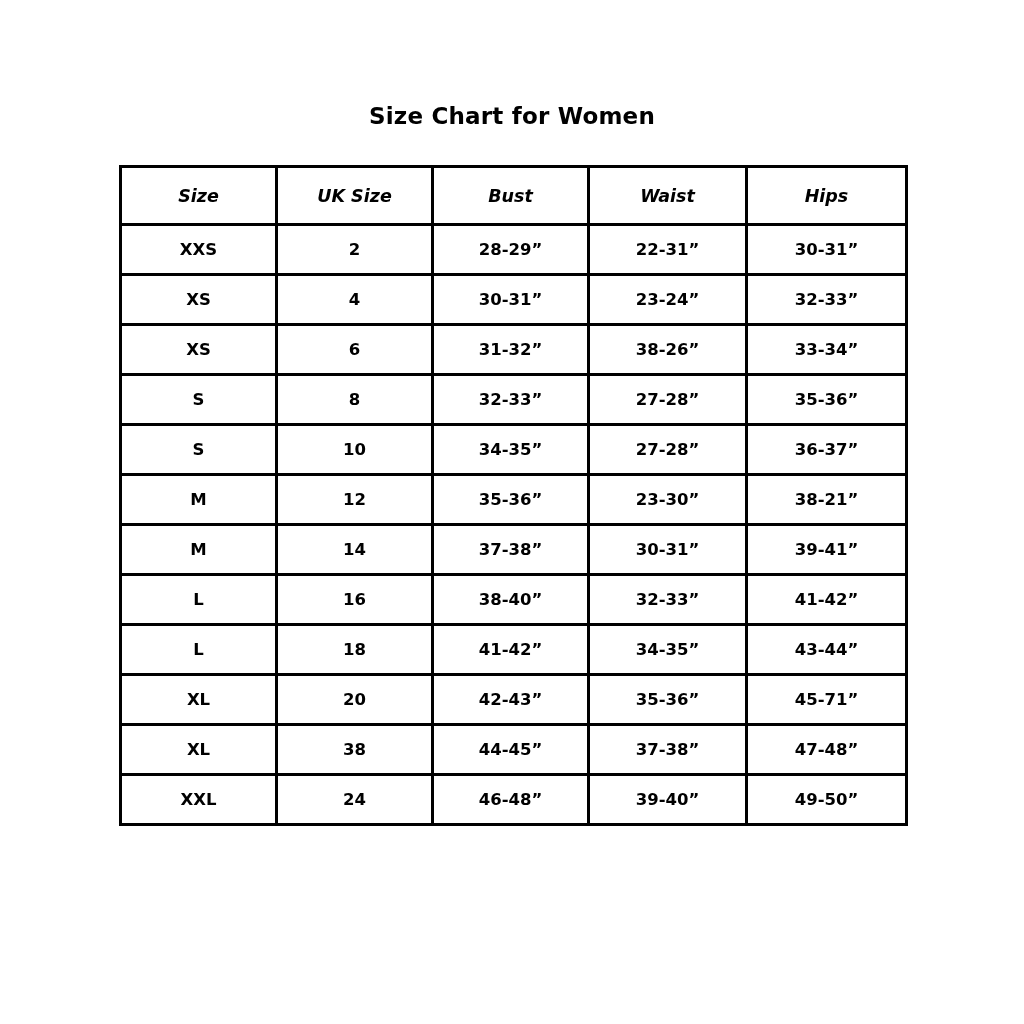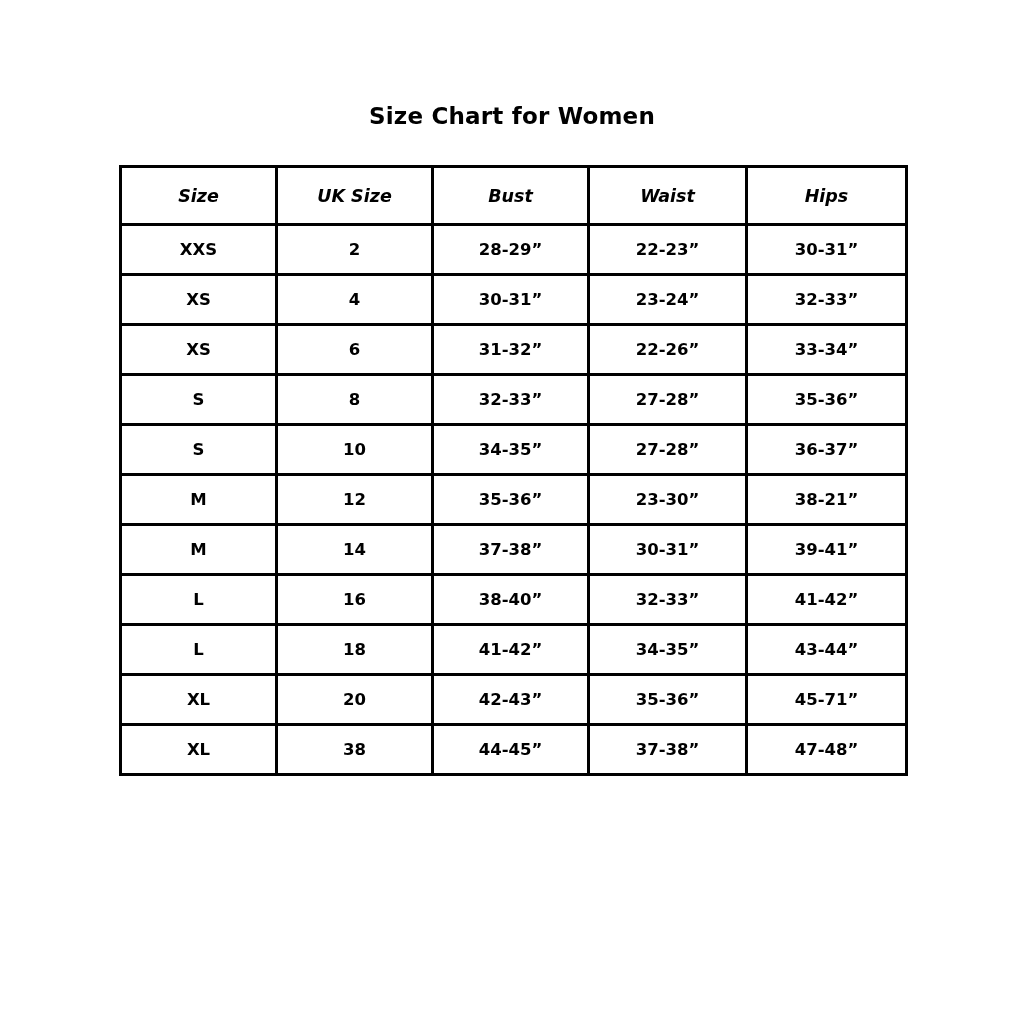--- a/index.html
+++ b/index.html
@@ -86,35 +86,35 @@
             <th>Bust</th>
             <th>Waist</th>
             <th>Hips</th>
           </tr>
       </thead>
       <tbody>
           <tr>
             <td>XXS</td>
             <td>2</td>
             <td>28-29”</td>
-            <td>22-23”</td>
+            <td>22-31”</td>
             <td>30-31”</td>
           </tr>
           <tr>
             <td>XS</td>
             <td>4</td>
             <td>30-31”</td>
             <td>23-24”</td>
             <td>32-33”</td>
           </tr>
           <tr>
             <td>XS</td>
             <td>6</td>
             <td>31-32”</td>
-            <td>22-26”</td>
+            <td>38-26”</td>
             <td>33-34”</td>
           </tr>
           <tr>
             <td>S</td>
             <td>8</td>
             <td>32-33”</td>
             <td>27-28”</td>
             <td>35-36”</td>
           </tr>
           <tr>
@@ -159,17 +159,24 @@
             <td>35-36”</td>
             <td>45-71”</td>
           </tr>
           <tr>
             <td>XL</td>
             <td>38</td>
             <td>44-45”</td>
             <td>37-38”</td>
             <td>47-48”</td>
           </tr>
+          <tr>
+            <td>XXL</td>
+            <td>24</td>
+            <td>46-48”</td>
+            <td>39-40”</td>
+            <td>49-50”</td>
+          </tr>
         </tbody>
     </table>
   </div>
 
 </div>
 
 </body></html>

